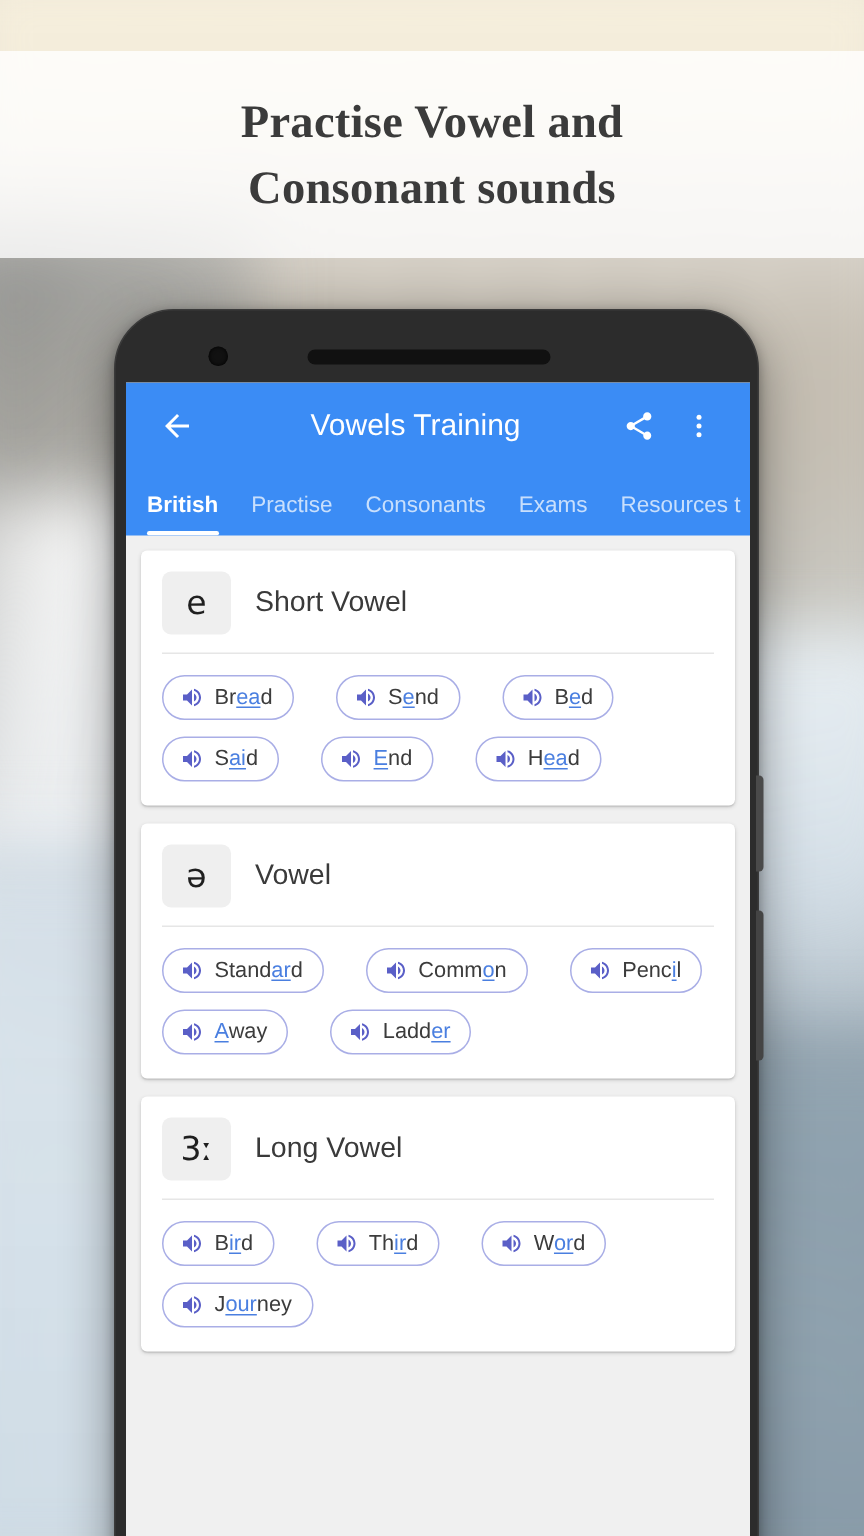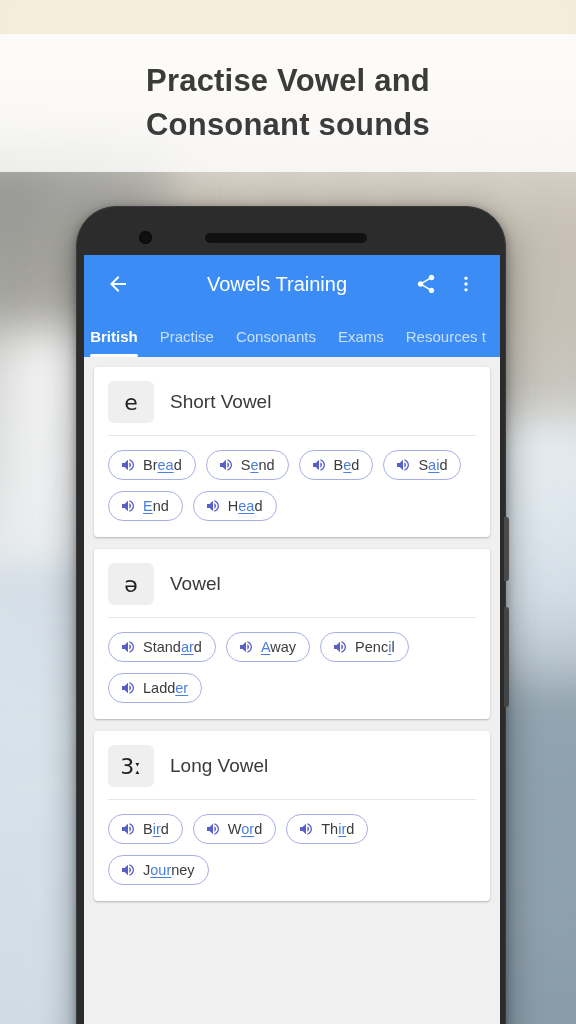--- a/index.html
+++ b/index.html
@@ -64,20 +64,21 @@
     background: rgba(255,255,255,0.80);
     display: flex; align-items: center; justify-content: center;
   }
   .banner-text {
     text-align: center;
     font-size: 31px;
     line-height: 44px;
     font-weight: 700;
     color: #3b3b3b;
     letter-spacing: 0.2px;
+    font-family: Liberation Serif, serif;
   }
 
   
   .phone {
     position: absolute; left: 76px; top: 206px;
     width: 430px; height: 860px;
     background: #2c2c2c;
     border-radius: 40px 40px 0 0;
     box-shadow: 0 10px 34px rgba(0,0,0,0.42), 0 2px 8px rgba(0,0,0,0.3);
     border: 1px solid #3a3a3a;
@@ -107,21 +108,21 @@
   }
 
   
   .appbar { background: #3b8cf5; padding: 0; }
   .appbar-top { height: 58px; display: flex; align-items: center; padding: 0 14px; text-align: center; }
   .icon-btn { width: 40px; height: 40px; display: flex; align-items: center; justify-content: center; }
   .app-title { color: #fff; font-size: 20px; font-weight: 400; margin-left: 10px; flex: 1; white-space: nowrap; }
   .svg-w { display: block; }
 
   
-  .tabs { display: flex; align-items: flex-end; height: 44px; padding-left: 14px; overflow: hidden; justify-content: center; }
+  .tabs { display: flex; align-items: flex-end; height: 44px; padding-left: 14px; overflow: hidden; }
   .tab {
     color: rgba(255,255,255,0.72);
     font-size: 15px; white-space: nowrap;
     padding: 0 0 12px 0; margin-right: 22px;
     position: relative; flex: 0 0 auto;
   }
   .tab.active { color: #ffffff; font-weight: 700; }
   .tab.active::after {
     content: ""; position: absolute; left: 0; right: 0; bottom: 0;
     height: 3px; background: #ffffff; border-radius: 2px;
@@ -139,21 +140,21 @@
   .card-head { display: flex; align-items: center; gap: 16px; padding: 2px 0 12px 0; }
   .ipa-badge {
     width: 46px; height: 42px; border-radius: 6px;
     background: #efefef;
     display: flex; align-items: center; justify-content: center;
     font-size: 22px; color: #1f1f1f; font-family: "DejaVu Sans", sans-serif;
   }
   .card-title { font-size: 19px; color: #3a3a3a; }
   .divider { height: 1px; background: #e6e6e6; margin: 0 0 14px 0; }
 
-  .chips { display: flex; flex-wrap: wrap; gap: 11px 10px; align-items: center; }
+  .chips { display: flex; flex-wrap: wrap; gap: 11px 28px; align-items: center; }
   .chip {
     display: inline-flex; align-items: center; gap: 7px;
     border: 1.6px solid #a9aee6;
     border-radius: 999px;
     background: #ffffff;
     padding: 6px 13px 6px 11px;
     font-size: 14.5px; color: #3c3c3c;
     white-space: nowrap;
   }
   .chip .hl { color: #4a7fe0; text-decoration: underline; text-underline-offset: 2px; }
@@ -276,27 +277,33 @@
               <div class="chip">
                 <svg width="16" height="16" viewBox="0 0 24 24" class="spk">
                   <path d="M3 9v6h4l5 5V4L7 9H3zm13.5 3c0-1.77-1.02-3.29-2.5-4.03v8.05c1.48-.73 2.5-2.25 2.5-4.02zM14 3.23v2.06c2.89.86 5 3.54 5 6.71s-2.11 5.85-5 6.71v2.06c4.01-.91 7-4.49 7-8.77s-2.99-7.86-7-8.77z" fill="#5a5fc7"></path>
                 </svg>
                 <span><span>Stand</span><span class="hl">ar</span><span>d</span></span>
               </div>
               <div class="chip">
                 <svg width="16" height="16" viewBox="0 0 24 24" class="spk">
                   <path d="M3 9v6h4l5 5V4L7 9H3zm13.5 3c0-1.77-1.02-3.29-2.5-4.03v8.05c1.48-.73 2.5-2.25 2.5-4.02zM14 3.23v2.06c2.89.86 5 3.54 5 6.71s-2.11 5.85-5 6.71v2.06c4.01-.91 7-4.49 7-8.77s-2.99-7.86-7-8.77z" fill="#5a5fc7"></path>
                 </svg>
+                <span><span>Comm</span><span class="hl">o</span><span>n</span></span>
+              </div>
+              <div class="chip">
+                <svg width="16" height="16" viewBox="0 0 24 24" class="spk">
+                  <path d="M3 9v6h4l5 5V4L7 9H3zm13.5 3c0-1.77-1.02-3.29-2.5-4.03v8.05c1.48-.73 2.5-2.25 2.5-4.02zM14 3.23v2.06c2.89.86 5 3.54 5 6.71s-2.11 5.85-5 6.71v2.06c4.01-.91 7-4.49 7-8.77s-2.99-7.86-7-8.77z" fill="#5a5fc7"></path>
+                </svg>
+                <span><span>Penc</span><span class="hl">i</span><span>l</span></span>
+              </div>
+              <div class="chip">
+                <svg width="16" height="16" viewBox="0 0 24 24" class="spk">
+                  <path d="M3 9v6h4l5 5V4L7 9H3zm13.5 3c0-1.77-1.02-3.29-2.5-4.03v8.05c1.48-.73 2.5-2.25 2.5-4.02zM14 3.23v2.06c2.89.86 5 3.54 5 6.71s-2.11 5.85-5 6.71v2.06c4.01-.91 7-4.49 7-8.77s-2.99-7.86-7-8.77z" fill="#5a5fc7"></path>
+                </svg>
                 <span><span></span><span class="hl">A</span><span>way</span></span>
-              </div>
-              <div class="chip">
-                <svg width="16" height="16" viewBox="0 0 24 24" class="spk">
-                  <path d="M3 9v6h4l5 5V4L7 9H3zm13.5 3c0-1.77-1.02-3.29-2.5-4.03v8.05c1.48-.73 2.5-2.25 2.5-4.02zM14 3.23v2.06c2.89.86 5 3.54 5 6.71s-2.11 5.85-5 6.71v2.06c4.01-.91 7-4.49 7-8.77s-2.99-7.86-7-8.77z" fill="#5a5fc7"></path>
-                </svg>
-                <span><span>Penc</span><span class="hl">i</span><span>l</span></span>
               </div>
               <div class="chip">
                 <svg width="16" height="16" viewBox="0 0 24 24" class="spk">
                   <path d="M3 9v6h4l5 5V4L7 9H3zm13.5 3c0-1.77-1.02-3.29-2.5-4.03v8.05c1.48-.73 2.5-2.25 2.5-4.02zM14 3.23v2.06c2.89.86 5 3.54 5 6.71s-2.11 5.85-5 6.71v2.06c4.01-.91 7-4.49 7-8.77s-2.99-7.86-7-8.77z" fill="#5a5fc7"></path>
                 </svg>
                 <span><span>Ladd</span><span class="hl">er</span><span></span></span>
               </div>
             </div>
           </div>
           <div class="card">
@@ -309,27 +316,27 @@
               <div class="chip">
                 <svg width="16" height="16" viewBox="0 0 24 24" class="spk">
                   <path d="M3 9v6h4l5 5V4L7 9H3zm13.5 3c0-1.77-1.02-3.29-2.5-4.03v8.05c1.48-.73 2.5-2.25 2.5-4.02zM14 3.23v2.06c2.89.86 5 3.54 5 6.71s-2.11 5.85-5 6.71v2.06c4.01-.91 7-4.49 7-8.77s-2.99-7.86-7-8.77z" fill="#5a5fc7"></path>
                 </svg>
                 <span><span>B</span><span class="hl">ir</span><span>d</span></span>
               </div>
               <div class="chip">
                 <svg width="16" height="16" viewBox="0 0 24 24" class="spk">
                   <path d="M3 9v6h4l5 5V4L7 9H3zm13.5 3c0-1.77-1.02-3.29-2.5-4.03v8.05c1.48-.73 2.5-2.25 2.5-4.02zM14 3.23v2.06c2.89.86 5 3.54 5 6.71s-2.11 5.85-5 6.71v2.06c4.01-.91 7-4.49 7-8.77s-2.99-7.86-7-8.77z" fill="#5a5fc7"></path>
                 </svg>
+                <span><span>Th</span><span class="hl">ir</span><span>d</span></span>
+              </div>
+              <div class="chip">
+                <svg width="16" height="16" viewBox="0 0 24 24" class="spk">
+                  <path d="M3 9v6h4l5 5V4L7 9H3zm13.5 3c0-1.77-1.02-3.29-2.5-4.03v8.05c1.48-.73 2.5-2.25 2.5-4.02zM14 3.23v2.06c2.89.86 5 3.54 5 6.71s-2.11 5.85-5 6.71v2.06c4.01-.91 7-4.49 7-8.77s-2.99-7.86-7-8.77z" fill="#5a5fc7"></path>
+                </svg>
                 <span><span>W</span><span class="hl">or</span><span>d</span></span>
-              </div>
-              <div class="chip">
-                <svg width="16" height="16" viewBox="0 0 24 24" class="spk">
-                  <path d="M3 9v6h4l5 5V4L7 9H3zm13.5 3c0-1.77-1.02-3.29-2.5-4.03v8.05c1.48-.73 2.5-2.25 2.5-4.02zM14 3.23v2.06c2.89.86 5 3.54 5 6.71s-2.11 5.85-5 6.71v2.06c4.01-.91 7-4.49 7-8.77s-2.99-7.86-7-8.77z" fill="#5a5fc7"></path>
-                </svg>
-                <span><span>Th</span><span class="hl">ir</span><span>d</span></span>
               </div>
               <div class="chip">
                 <svg width="16" height="16" viewBox="0 0 24 24" class="spk">
                   <path d="M3 9v6h4l5 5V4L7 9H3zm13.5 3c0-1.77-1.02-3.29-2.5-4.03v8.05c1.48-.73 2.5-2.25 2.5-4.02zM14 3.23v2.06c2.89.86 5 3.54 5 6.71s-2.11 5.85-5 6.71v2.06c4.01-.91 7-4.49 7-8.77s-2.99-7.86-7-8.77z" fill="#5a5fc7"></path>
                 </svg>
                 <span><span>J</span><span class="hl">our</span><span>ney</span></span>
               </div>
             </div>
           </div>
         </div>

